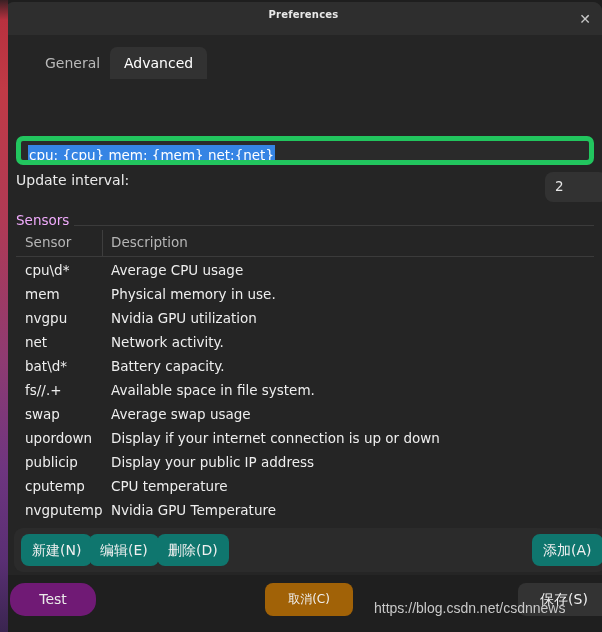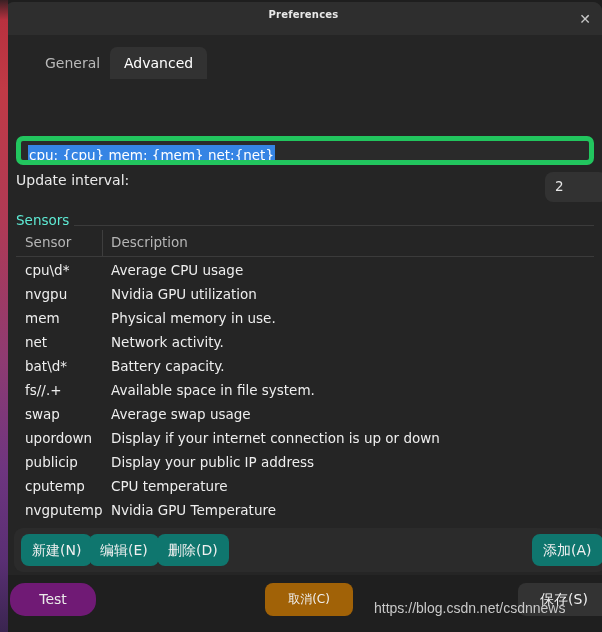--- a/index.html
+++ b/index.html
@@ -163,21 +163,21 @@
     font-size: 13.5px;
     color: #e6e6e6;
   }
 
   
   .frame-label {
     position: absolute;
     left: 11px;
     top: 176px;
     font-size: 13.5px;
-    color: #5eead4;
+    color: #f0abfc;
     background: #252525;
     padding-right: 5px;
     z-index: 3;
   }
   .frame-line {
     position: absolute;
     left: 11px;
     top: 189px;
     width: 578px;
     height: 1px;
@@ -372,26 +372,26 @@
         <div class="th th-sensor">Sensor</div>
         <div class="th th-desc">Description</div>
         <div class="col-rule"></div>
         <div class="head-rule"></div>
         <div class="rows" id="sensor-rows">
             <div class="row">
               <span class="cell-name">cpu\d*</span>
               <span class="cell-desc">Average CPU usage</span>
             </div>
             <div class="row">
+              <span class="cell-name">mem</span>
+              <span class="cell-desc">Physical memory in use.</span>
+            </div>
+            <div class="row">
               <span class="cell-name">nvgpu</span>
               <span class="cell-desc">Nvidia GPU utilization</span>
-            </div>
-            <div class="row">
-              <span class="cell-name">mem</span>
-              <span class="cell-desc">Physical memory in use.</span>
             </div>
             <div class="row">
               <span class="cell-name">net</span>
               <span class="cell-desc">Network activity.</span>
             </div>
             <div class="row">
               <span class="cell-name">bat\d*</span>
               <span class="cell-desc">Battery capacity.</span>
             </div>
             <div class="row">

